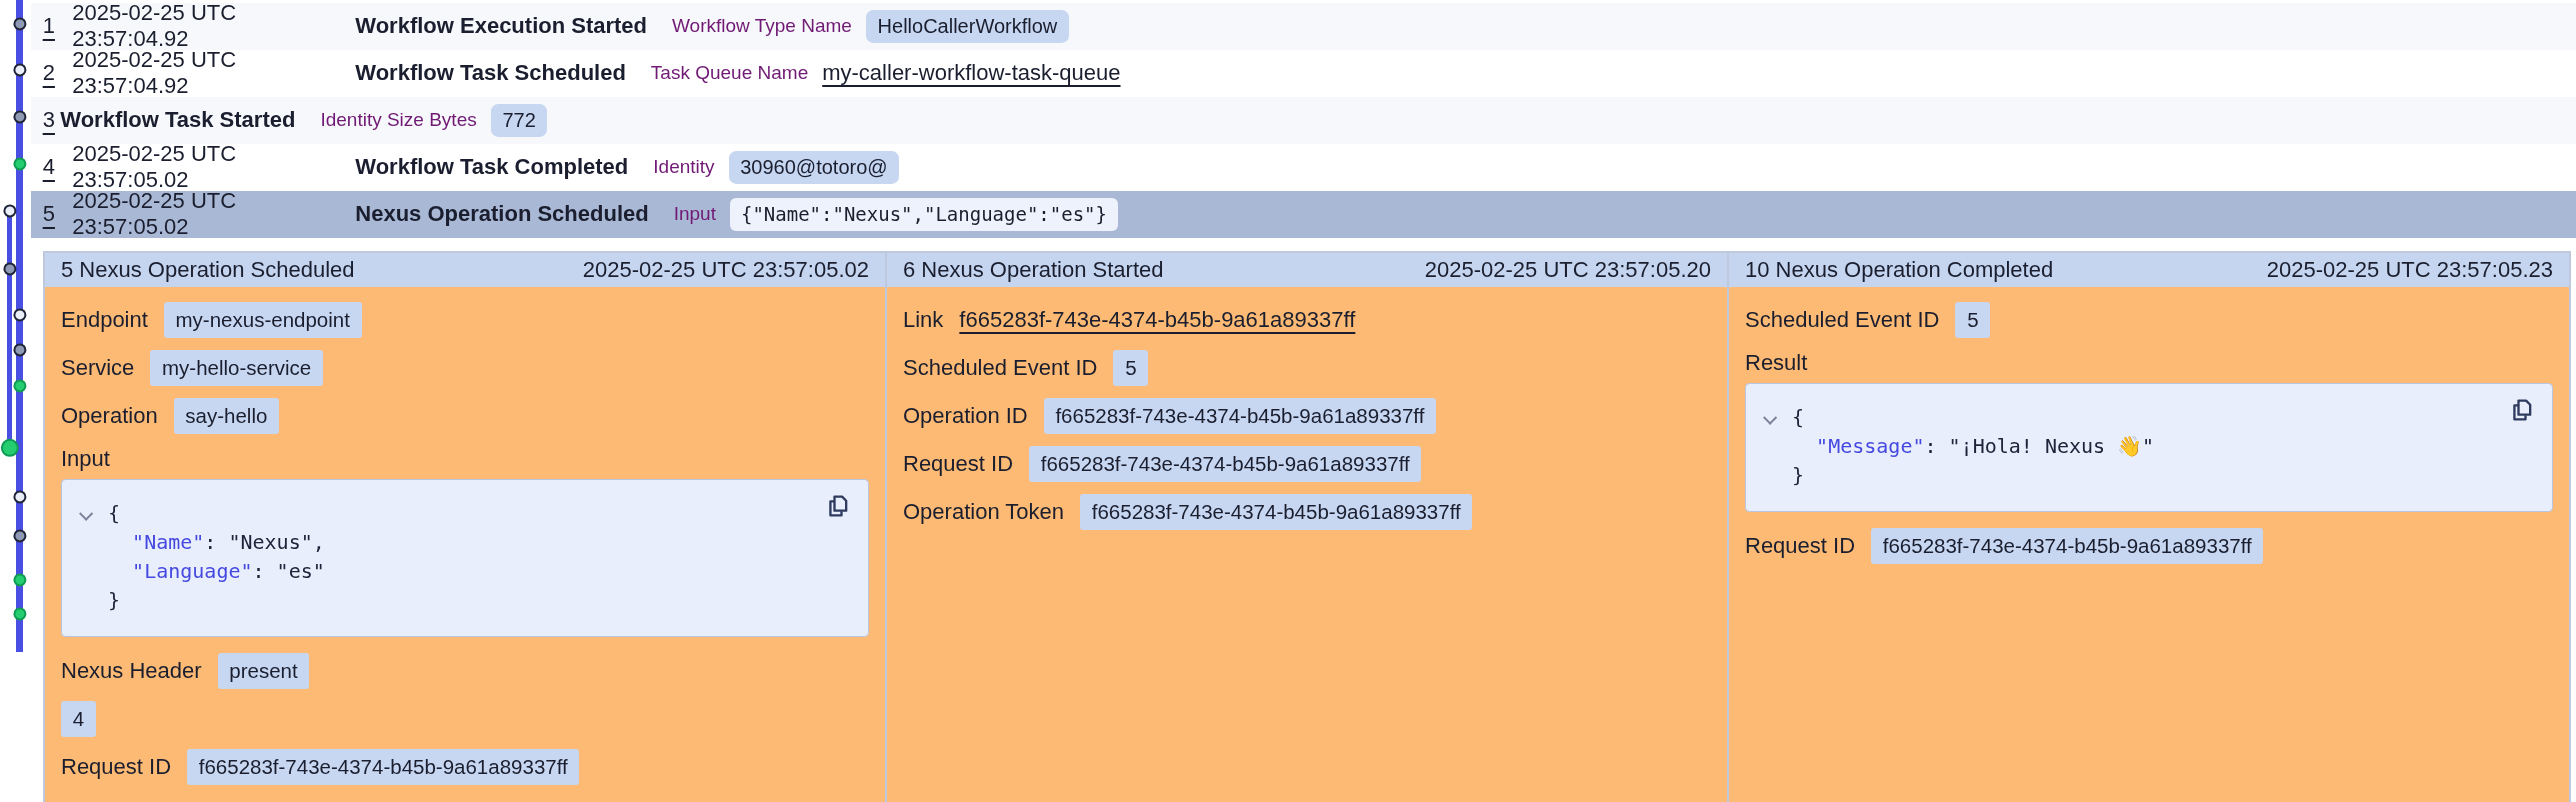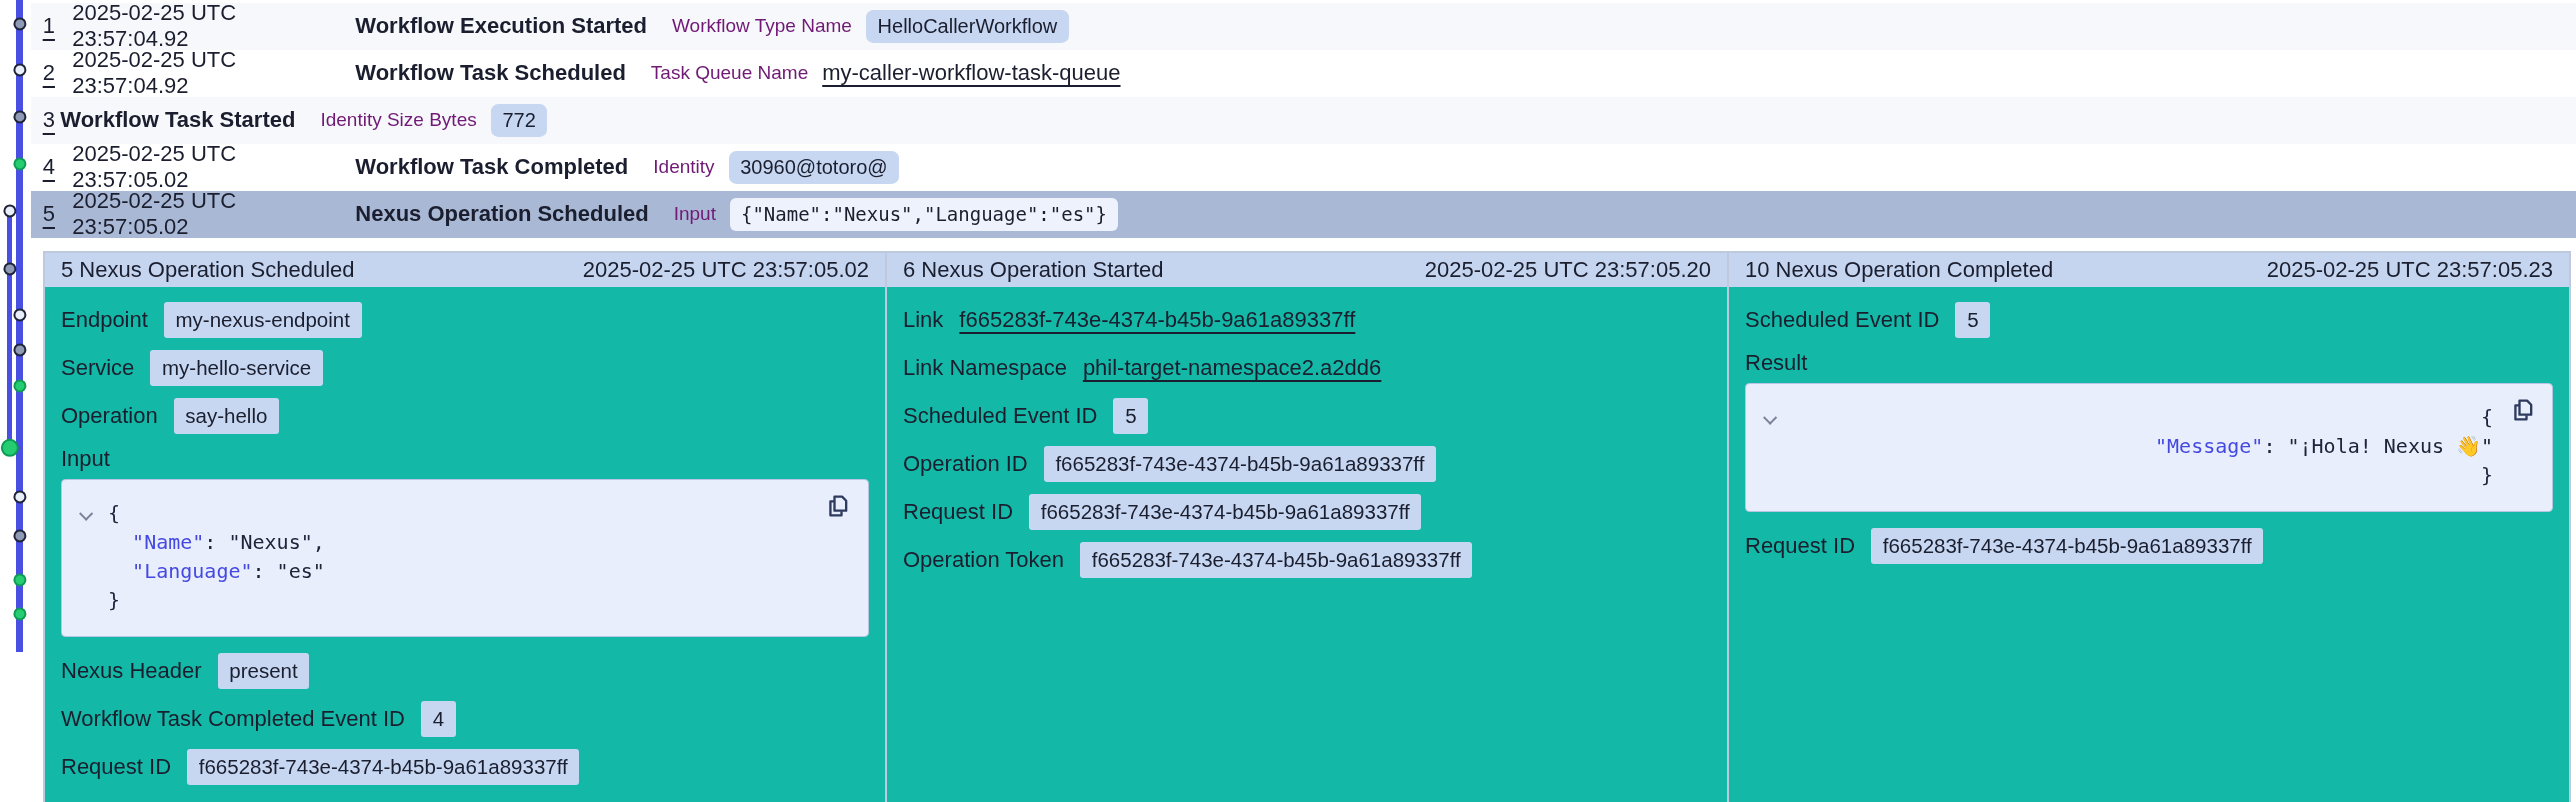--- a/index.html
+++ b/index.html
@@ -41,23 +41,23 @@
   .ev-time{margin-left:12px;width:283px;}
   .ev-name{font-weight:700;}
   .ev-attr-label{margin-left:25px;font-size:19px;color:#701a75;white-space:nowrap;}
   .ev-val{margin-left:14px;white-space:nowrap;}
   .badge{background:var(--badge);border-radius:7.3px;padding:5.1px 11.7px;font-size:20px;display:inline-block;}
   .linkv{text-decoration:underline;text-decoration-thickness:1.8px;text-underline-offset:5.1px;cursor:pointer;}
   .mono-badge{background:#edf2fc;border-radius:5.9px;padding:5.9px 11px;font-family:"DejaVu Sans Mono",monospace;font-size:19px;display:inline-block;}
 
   
   .panels{position:absolute;left:43px;top:251px;width:2528px;height:552px;display:flex;
-          border:2.2px solid var(--divider);border-bottom:none;background:#14b8a6;}
+          border:2.2px solid var(--divider);border-bottom:none;background:#fdba74;}
   .panel{flex:1 1 0;min-width:0;display:flex;flex-direction:column;}
-  .panel + .panel{border-left:2.2px solid var(--divider);text-align:right;}
+  .panel + .panel{border-left:2.2px solid var(--divider);}
   .panel-header{height:34px;flex:0 0 34px;background:var(--header);display:flex;align-items:center;
                 justify-content:space-between;padding:0 16px;font-size:22px;}
   .panel-body{padding:8.8px 16px 0 16px;}
   .frow{height:48px;display:flex;align-items:center;}
   .flabel{font-size:22px;margin-right:16px;white-space:nowrap;}
   .fbadge{background:var(--badge);border-radius:3px;padding:5.9px 11.7px;font-size:20.5px;white-space:nowrap;}
   .flink{font-size:22px;text-decoration:underline;text-decoration-thickness:1.8px;text-underline-offset:5.1px;cursor:pointer;white-space:nowrap;}
   .code-label-row{height:38px;display:flex;align-items:center;font-size:22px;}
   .code-box{position:relative;background:var(--codebg);border:1.5px solid var(--codeborder);border-radius:4.4px;
             margin:1.5px 0 10.3px 0;padding:19px 59px 20.5px 46px;font-family:"DejaVu Sans Mono",monospace;
@@ -159,43 +159,38 @@
   <span class="jkey">"Language"</span>: "es"
 }</div><div class="copy-btn"><svg width="28" height="28" viewBox="0 0 24 24" fill="none" stroke="#2e3a5e" stroke-width="2" stroke-linejoin="round">
                 <path d="M9 4h6.5L19 7.5V16H9z"></path>
                 <path d="M9 8H5.5v12H15v-3.5"></path>
               </svg></div></div>
           <div class="frow">
             <span class="flabel">Nexus Header</span>
             <span class="fbadge">present</span>
           </div>
           <div class="frow">
-            <span class="flabel">Workflow Task Completed Event ID</span>
             <span class="fbadge">4</span>
           </div>
           <div class="frow">
             <span class="flabel">Request ID</span>
             <span class="fbadge">f665283f-743e-4374-b45b-9a61a89337ff</span>
           </div>
           <div class="frow"></div>
         </div>
       </div>
       <div class="panel">
         <div class="panel-header">
           <span>6 Nexus Operation Started</span>
           <span>2025-02-25 UTC 23:57:05.20</span>
         </div>
         <div class="panel-body">
           <div class="frow">
             <span class="flabel">Link</span>
             <span class="flink">f665283f-743e-4374-b45b-9a61a89337ff</span>
-          </div>
-          <div class="frow">
-            <span class="flabel">Link Namespace</span>
-            <span class="flink">phil-target-namespace2.a2dd6</span>
           </div>
           <div class="frow">
             <span class="flabel">Scheduled Event ID</span>
             <span class="fbadge">5</span>
           </div>
           <div class="frow">
             <span class="flabel">Operation ID</span>
             <span class="fbadge">f665283f-743e-4374-b45b-9a61a89337ff</span>
           </div>
           <div class="frow">

